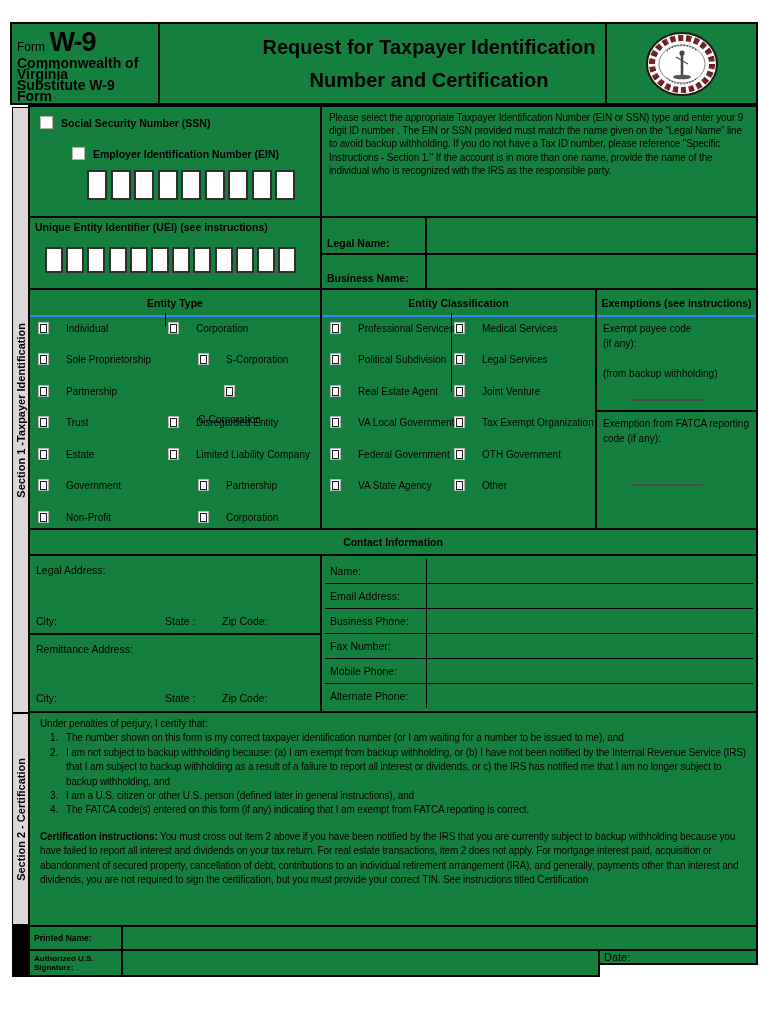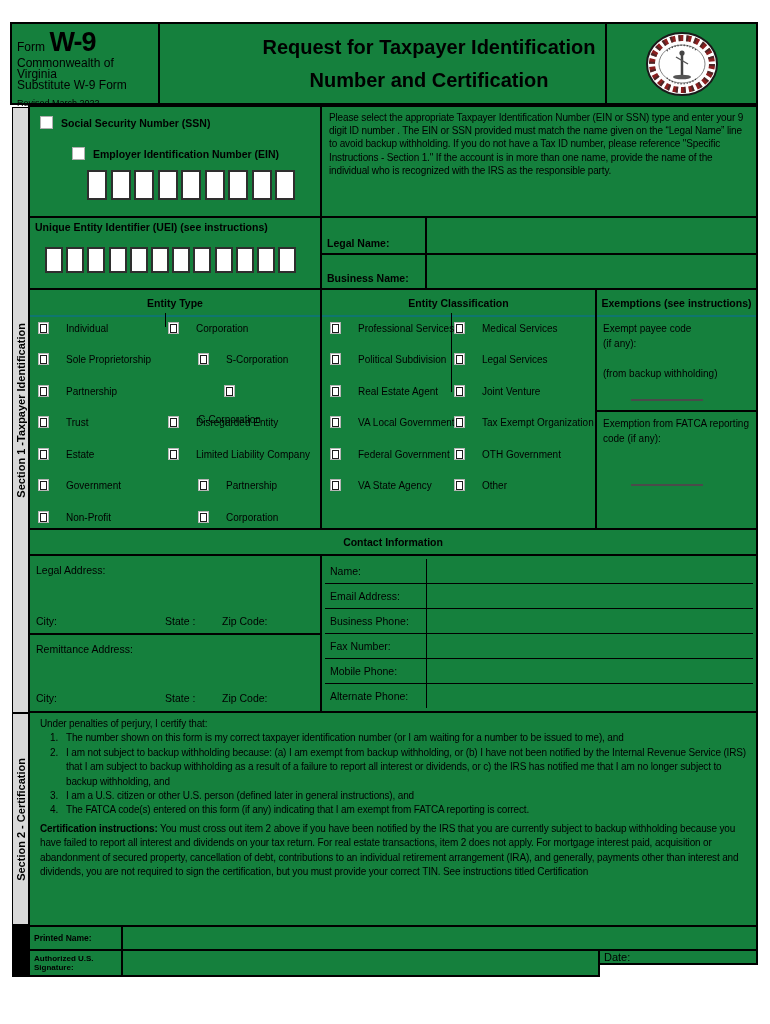--- a/index.html
+++ b/index.html
@@ -4,21 +4,21 @@
 <style>
   html,body{margin:0;padding:0;background:#fff;}
   .page{position:relative;width:770px;height:1024px;background:#fff;
         font-family:"Liberation Sans",sans-serif;color:#000;overflow:hidden;}
   .cell{position:absolute;border:2px solid #000;box-sizing:border-box;background:#15803d;}
 
   
   #hdr-form{left:10px;top:22px;width:150px;height:83px;padding:3px 5px;}
   .form-word{font-size:12px;}
   .form-num{font-size:27px;font-weight:bold;letter-spacing:-1px;}
-  .org-line{font-size:12px;font-weight:normal;line-height:11px;}
+  .org-line{font-size:14px;font-weight:bold;line-height:11px;}
   .rev-line{font-size:9px;margin-top:7px;}
   #hdr-title{left:158px;top:22px;width:542px;height:83px;display:flex;flex-direction:column;
              align-items:center;justify-content:center;}
   .title-line{font-size:20px;font-weight:bold;line-height:33px;}
   #hdr-seal{left:605px;top:22px;width:153px;height:83px;display:flex;align-items:center;justify-content:center;}
 
   
   .sidebar{position:absolute;left:12px;width:18px;background:#d9d9d9;border:1.5px solid #000;
            box-sizing:border-box;display:flex;align-items:center;justify-content:center;}
   #sb1{top:107px;height:606px;}
@@ -44,21 +44,21 @@
   #cell-legal-label{left:320px;top:216px;width:107px;height:39px;display:flex;align-items:flex-end;padding:0 0 4px 5px;}
   #cell-business-label{left:320px;top:253px;width:107px;height:37px;display:flex;align-items:flex-end;padding:0 0 4px 5px;}
   .name-label{font-size:10.5px;font-weight:bold;}
   #cell-legal-value{left:425px;top:216px;width:333px;height:39px;}
   #cell-business-value{left:425px;top:253px;width:333px;height:37px;}
 
   
   #cell-entity-type{left:28px;top:288px;width:294px;height:242px;}
   #cell-entity-class{left:320px;top:288px;width:277px;height:242px;}
   #cell-exempt{left:595px;top:288px;width:163px;height:242px;}
-  .col-hdr{height:25px;border-bottom:2px solid #0f766e;display:flex;align-items:center;justify-content:center;
+  .col-hdr{height:25px;border-bottom:2px solid #3b82f6;display:flex;align-items:center;justify-content:center;
            font-size:10.5px;font-weight:bold;}
   .col-body{position:relative;height:calc(100% - 25px);}
   .opt{position:absolute;display:flex;align-items:center;gap:17px;}
   .opt-label{font-size:10px;white-space:nowrap;}
   .cbx{width:11px;height:12px;border:1px solid #b5b5b5;background:#fff;position:relative;box-sizing:border-box;flex:none;}
   .cbx::before{content:"";position:absolute;left:1px;top:1px;width:5px;height:7px;border:1.5px solid #1c1c1c;}
   .seg{position:absolute;border-left:1.5px solid #000;width:0;}
   #seg1{left:165px;top:313px;height:14px;}
   #seg2{left:451px;top:313px;height:79px;}
   .ex-top{height:95px;border-bottom:2px solid #000;padding:4px 6px;font-size:10px;line-height:15px;
@@ -81,21 +81,21 @@
   .clabel{width:102px;border-right:1.5px solid #000;display:flex;align-items:center;padding-left:5px;
           font-size:10.5px;box-sizing:border-box;flex:none;}
   .cvalue{flex:1;}
 
   
   #cell-cert{left:28px;top:711px;width:730px;height:216px;padding:4px 8px 0 10px;font-size:10px;
              line-height:14.4px;letter-spacing:-0.15px;}
   .cert-item{display:flex;padding-left:10px;}
   .cert-num{flex:none;width:16px;}
   .cert-txt{flex:1;}
-  .cert-instr{margin-top:4px;}
+  .cert-instr{margin-top:12px;}
 
   
   #cell-printed-label{left:28px;top:925px;width:95px;height:26px;display:flex;align-items:center;
                       padding-left:4px;font-size:8.5px;font-weight:bold;}
   #cell-printed-value{left:121px;top:925px;width:637px;height:26px;}
   #cell-sig-label{left:28px;top:949px;width:95px;height:28px;display:flex;align-items:center;
                   padding-left:4px;font-size:8px;font-weight:bold;}
   #cell-sig-value{left:121px;top:949px;width:479px;height:28px;}
   #cell-date{left:598px;top:949px;width:160px;height:16px;display:flex;align-items:flex-start;
              padding-left:4px;font-size:11px;}

